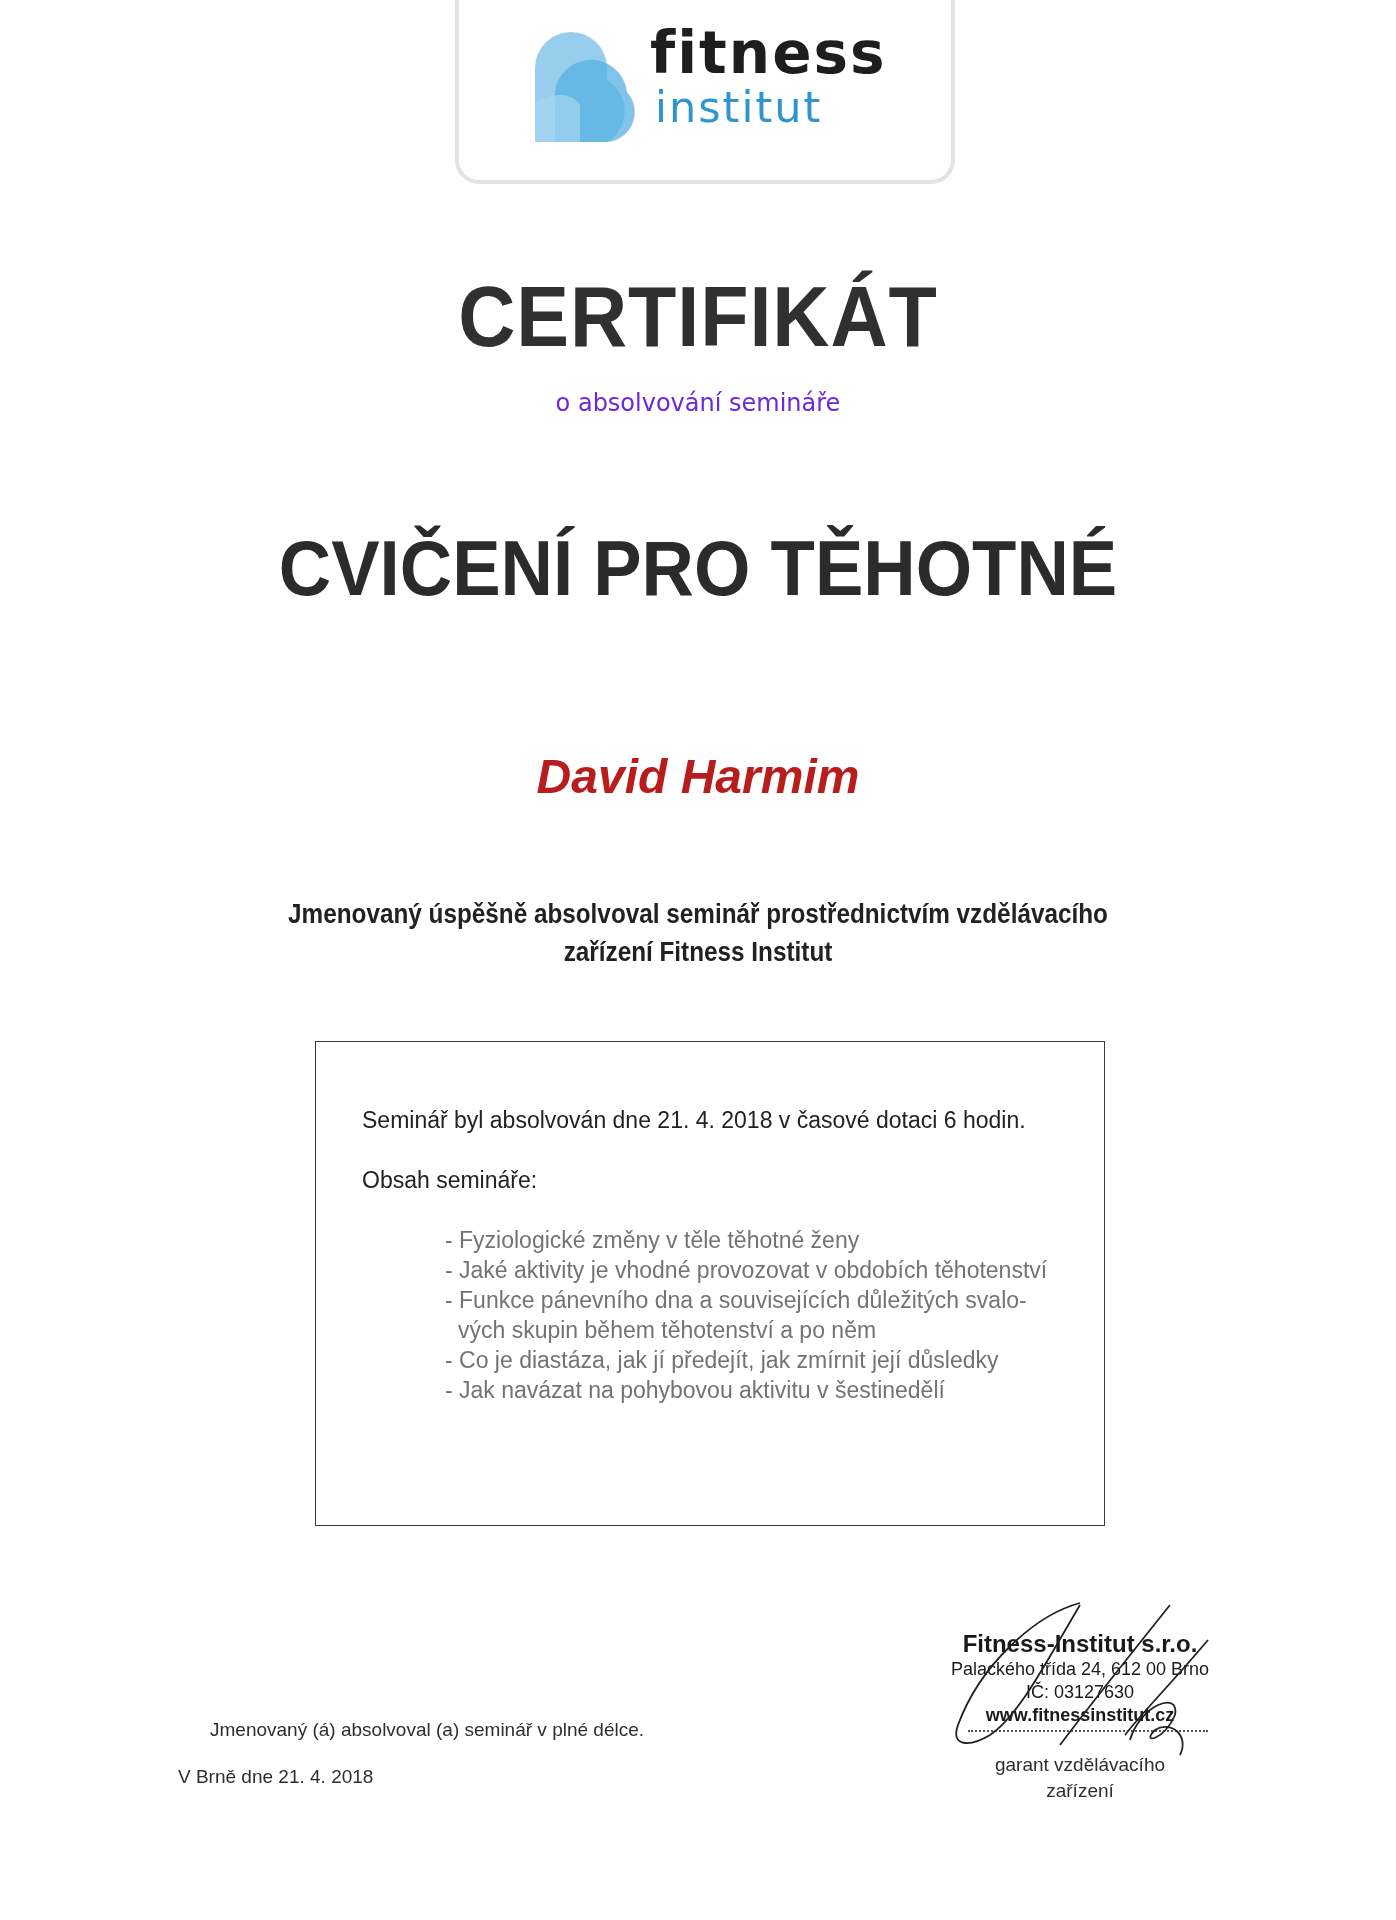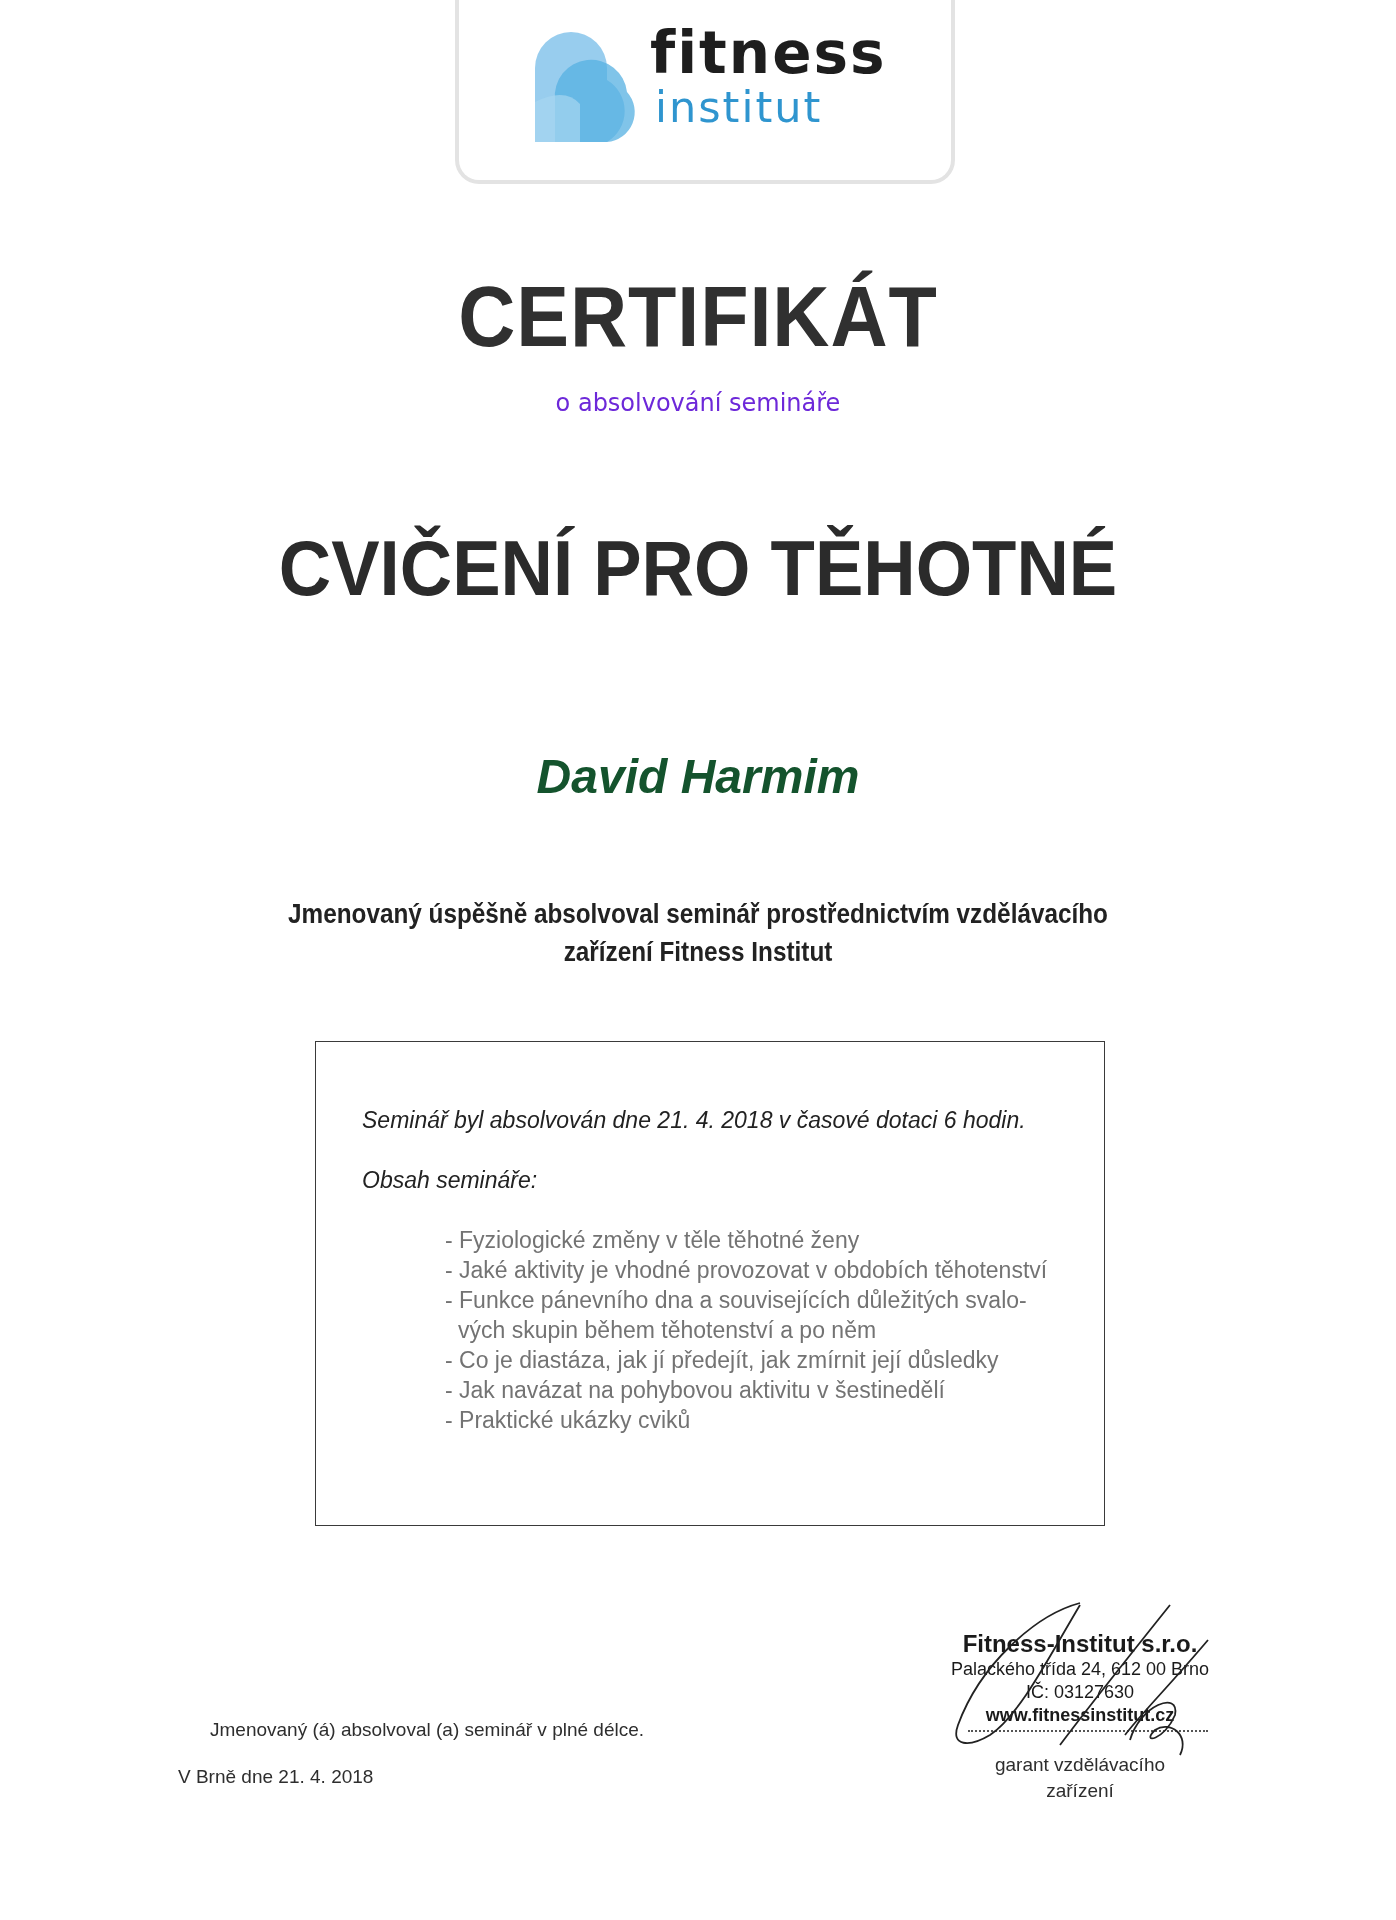--- a/index.html
+++ b/index.html
@@ -41,37 +41,36 @@
     font-family: "DejaVu Sans", sans-serif; font-weight: normal;
   }
   .course {
     top: 522px; font-size: 78px; line-height: 92px; font-weight: bold;
     color: #2b2b2b; letter-spacing: 0px;
     font-family: "Liberation Sans", sans-serif;
     transform: scaleX(0.93);
   }
   .name {
     top: 745px; font-size: 48px; line-height: 64px; font-weight: bold; font-style: italic;
-    color: #14532d; font-family: "Liberation Sans", sans-serif;
+    color: #b91c1c; font-family: "Liberation Sans", sans-serif;
   }
   .statement {
     top: 895px; font-size: 27px; line-height: 38px; color: #222;
     font-family: "Liberation Sans", sans-serif; font-weight: bold;
     transform: scaleX(0.9);
   }
 
   .info-box {
     left: 315px; top: 1041px; width: 790px; height: 485px;
     border: 1.5px solid #3a3a3a; box-sizing: border-box;
   }
   .box-line {
     left: 362px; font-size: 23px; line-height: 30px; color: #222;
     font-family: "Liberation Sans", sans-serif;
     transform-origin: left center;
-    font-style: italic;
   }
   .content-list {
     left: 445px; top: 1225px; margin: 0; padding: 0; list-style: none;
     font-size: 23px; line-height: 30px; color: #737373;
     font-family: "Liberation Sans", sans-serif;
   }
   .content-list li { white-space: nowrap; }
   .content-list .cont { padding-left: 13px; }
 
   .footer-text {
@@ -123,21 +122,20 @@
 <div class="abs info-box"></div>
 <div class="abs box-line" style="top:1105px;">Seminář byl absolvován dne 21. 4. 2018 v časové dotaci 6 hodin.</div>
 <div class="abs box-line" style="top:1165px;">Obsah semináře:</div>
 <ul class="abs content-list">
   <li>- Fyziologické změny v těle těhotné ženy</li>
   <li>- Jaké aktivity je vhodné provozovat v obdobích těhotenství</li>
   <li>- Funkce pánevního dna a souvisejících důležitých svalo-</li>
   <li class="cont">vých skupin během těhotenství a po něm</li>
   <li>- Co je diastáza, jak jí předejít, jak zmírnit její důsledky</li>
   <li>- Jak navázat na pohybovou aktivitu v šestinedělí</li>
-  <li>- Praktické ukázky cviků</li>
 </ul>
 
 <div class="abs footer-text" style="top:1717px;margin-left:32px;">Jmenovaný (á) absolvoval (a) seminář v plné délce.</div>
 <div class="abs footer-text" style="top:1764px;">V Brně dne 21. 4. 2018</div>
 
 <div class="abs stamp">
   <div class="stamp-company">Fitness-Institut s.r.o.</div>
   <div class="stamp-line">Palackého třída 24, 612 00 Brno</div>
   <div class="stamp-line">IČ: 03127630</div>
   <div class="stamp-line stamp-web">www.fitnessinstitut.cz</div>

